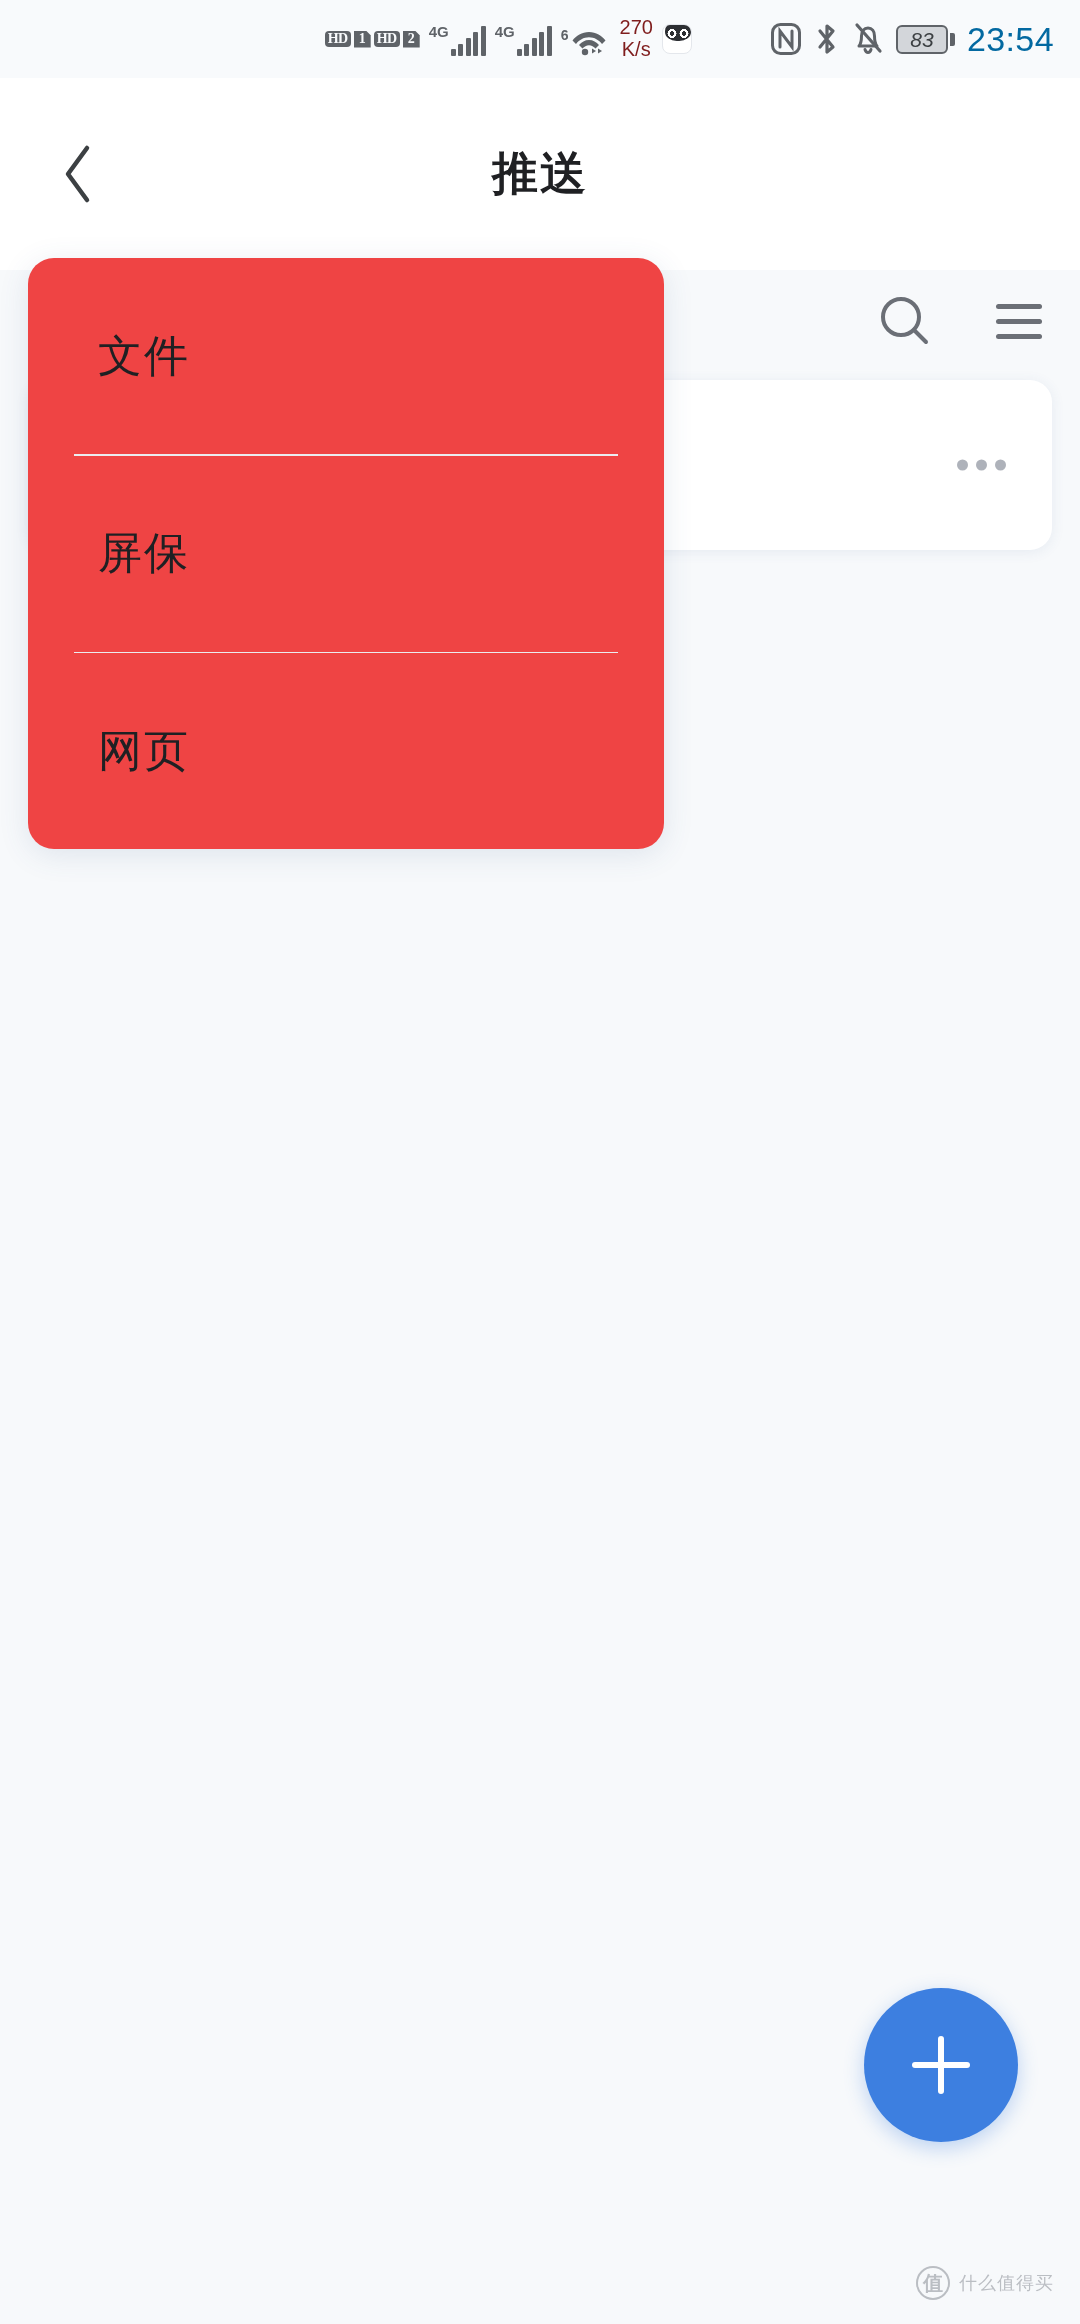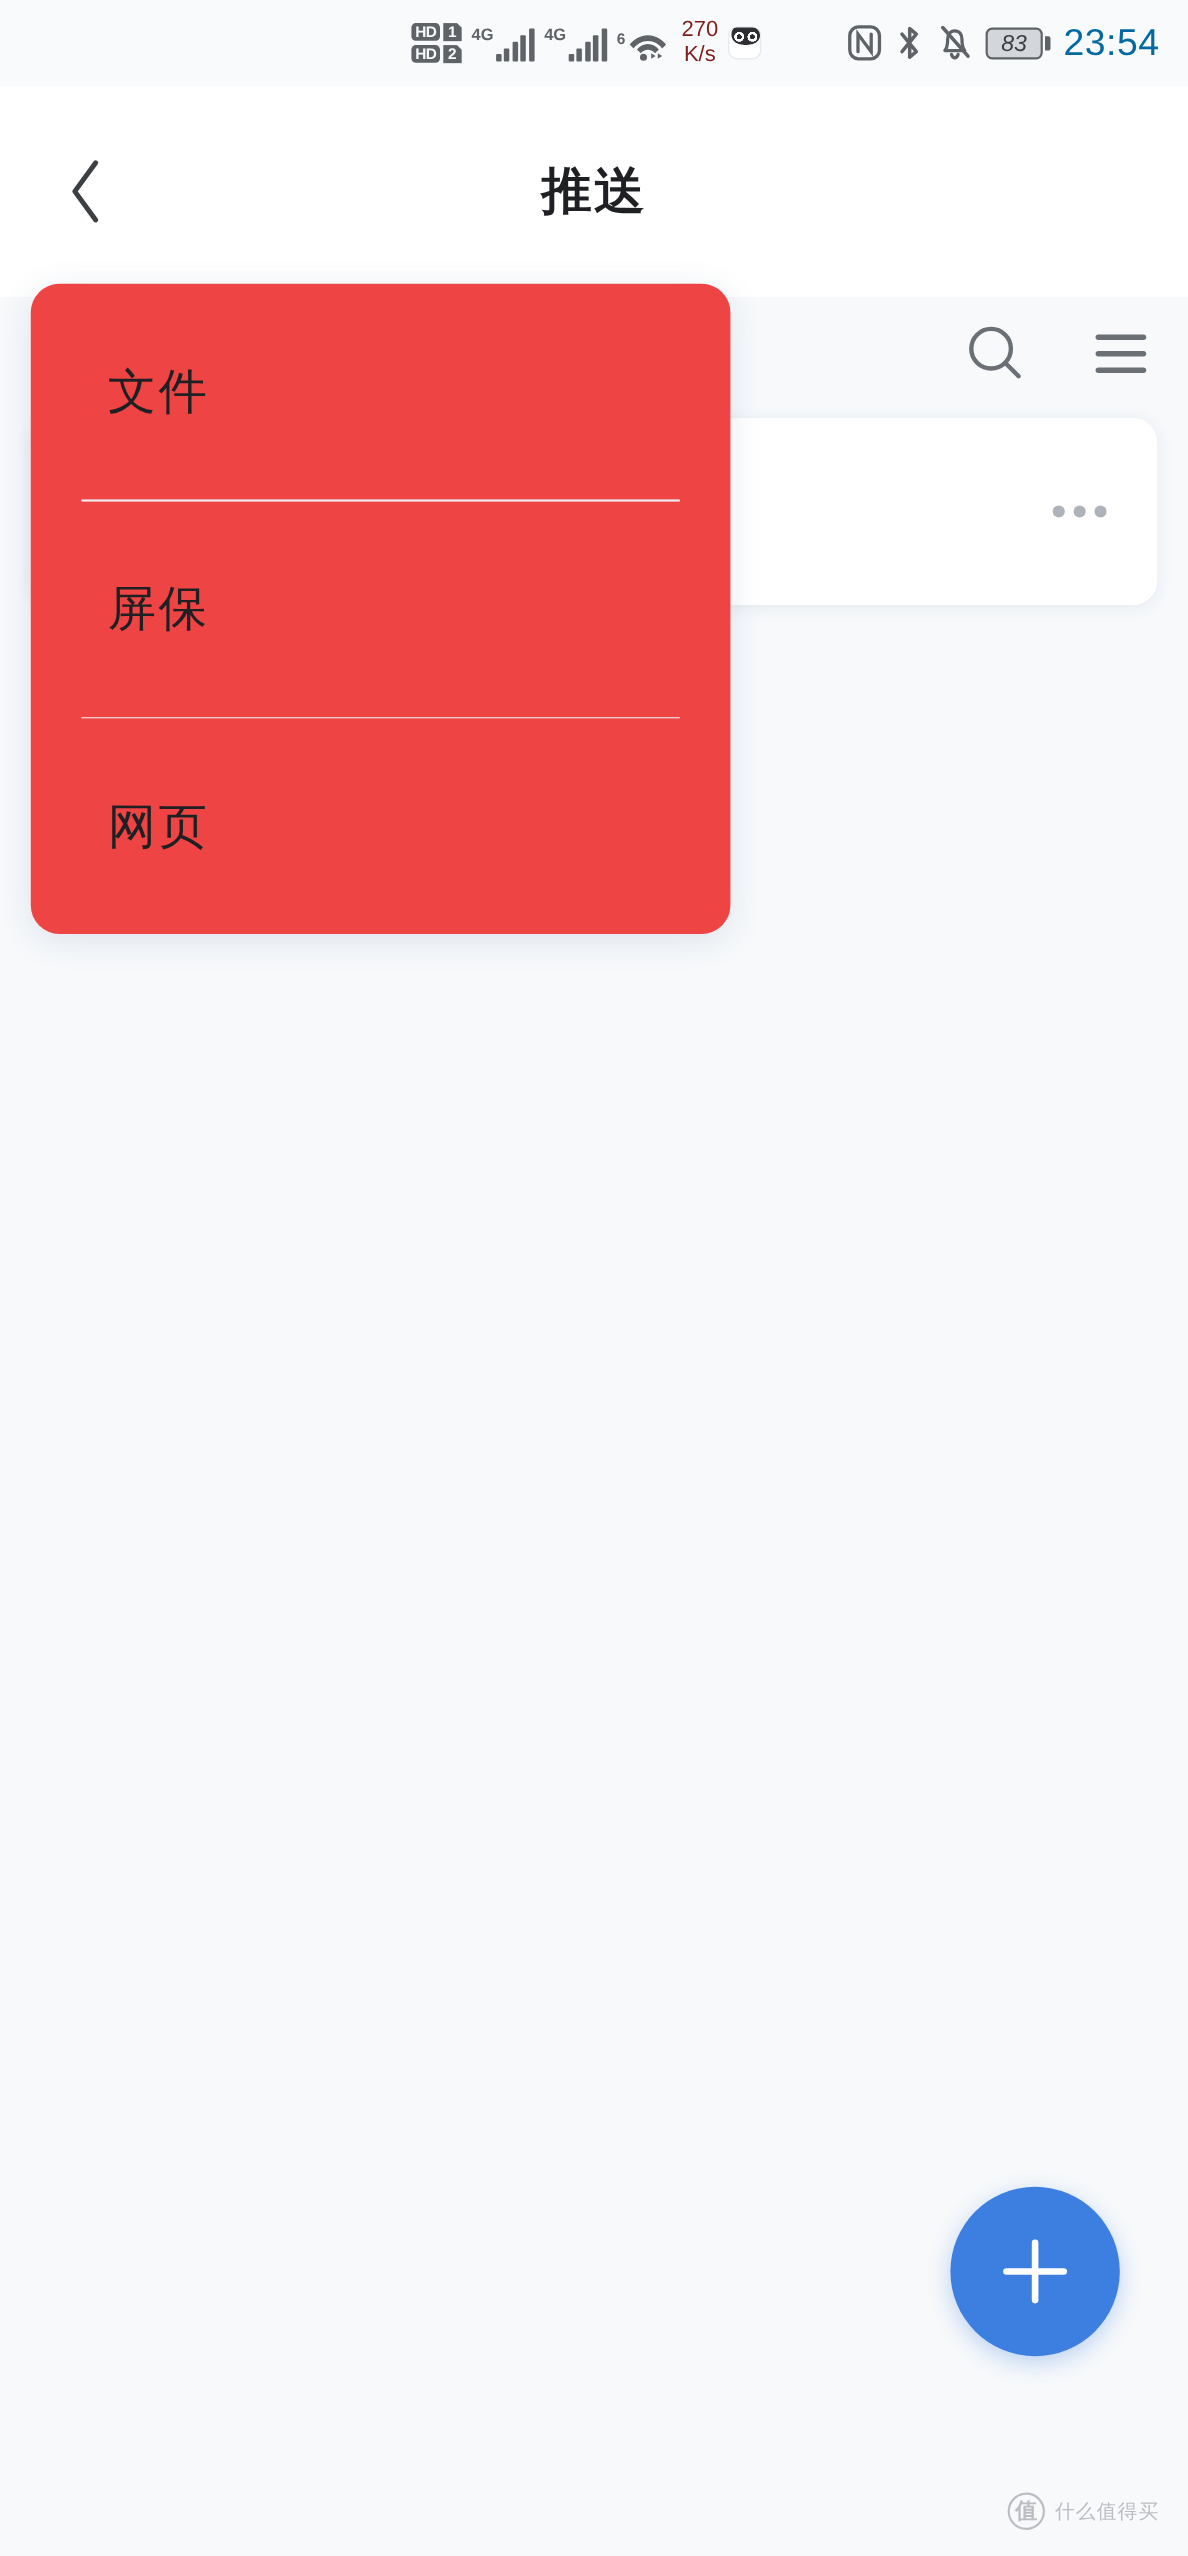--- a/index.html
+++ b/index.html
@@ -24,21 +24,21 @@
   }
   .sb-left { flex:1; }
   .sb-center {
     display:flex; align-items:center; gap:9px;
   }
   .sb-right {
     display:flex; align-items:center; gap:12px;
     margin-left:78px; padding-right:26px;
   }
   .hd-stack {
-    display:flex; flex-direction:column; gap:3px;
+    display:flex; flex-direction:row; gap:3px;font-family:Liberation Serif, serif;
   }
   .hd-row { display:flex; align-items:center; gap:3px; }
   .hd-tag {
     background:#5f6368; color:#f8fafc;
     font-size:14px; font-weight:bold;
     border-radius:4px; padding:1px 3px;
     line-height:1; letter-spacing:-0.5px;
   }
   .sim-num {
     background:#5f6368; color:#f8fafc;

